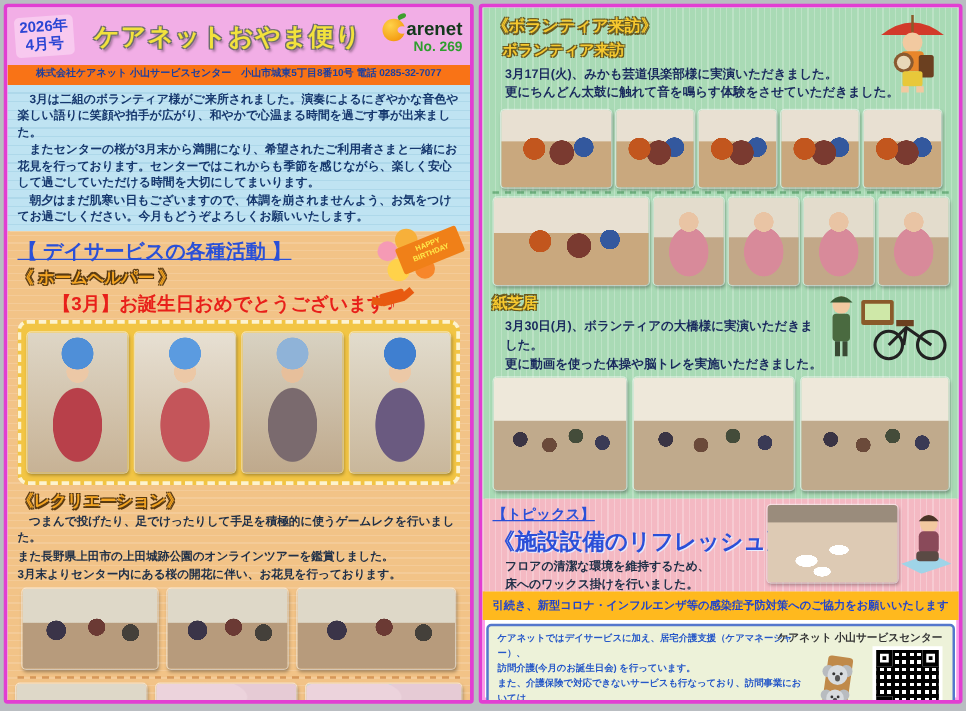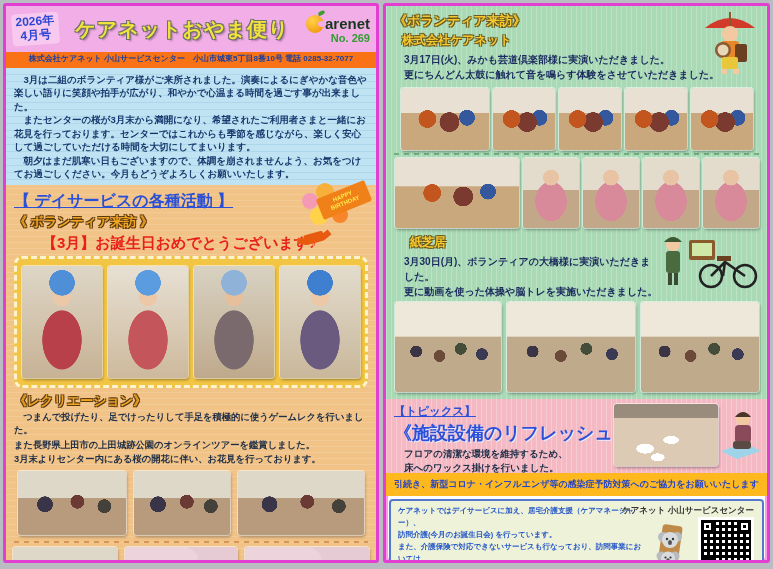--- a/index.html
+++ b/index.html
@@ -142,21 +142,21 @@
   <div class="lp-company">株式会社ケアネット 小山サービスセンター　小山市城東5丁目8番10号 電話 0285-32-7077</div>
 
   <div class="lp-intro">
     <p>　3月は二組のボランティア様がご来所されました。演奏によるにぎやかな音色や楽しい語りに笑顔や拍手が広がり、和やかで心温まる時間を過ごす事が出来ました。</p>
     <p>　またセンターの桜が3月末から満開になり、希望されたご利用者さまと一緒にお花見を行っております。センターではこれからも季節を感じながら、楽しく安心して過ごしていただける時間を大切にしてまいります。</p>
     <p>　朝夕はまだ肌寒い日もございますので、体調を崩されませんよう、お気をつけてお過ごしください。今月もどうぞよろしくお願いいたします。</p>
   </div>
 
   <div class="lp-main">
     <div class="h-blue-ul">【 デイサービスの各種活動 】</div>
-    <div class="h-orange">《 ボランティア来訪 》</div>
+    <div class="h-orange">《 ホームヘルパー 》</div>
 
     <div class="bday-illus">
       <span class="flower" style="left:6px;top:16px;width:16px;height:16px;background:#f59ab5;"></span>
       <span class="flower" style="left:20px;top:6px;width:18px;height:18px;background:#f7b03a;"></span>
       <span class="flower" style="left:40px;top:12px;width:16px;height:16px;background:#f59ab5;"></span>
       <span class="flower" style="left:14px;top:30px;width:18px;height:18px;background:#ffd24a;"></span>
       <span class="flower" style="left:36px;top:30px;width:16px;height:16px;background:#f7862a;"></span>
       <div class="bday-banner">HAPPY BIRTHDAY</div>
       <div class="bday-ribbon"></div>
     </div>
@@ -185,21 +185,21 @@
       <div class="ph ph-room" style="width:104px;height:60px;"></div>
       <div class="ph ph-sakura" style="width:112px;height:60px;"></div>
       <div class="ph ph-sakura" style="width:124px;height:60px;"></div>
     </div>
   </div>
 </div>
 
 <div class="page page-right">
   <div class="rp-green">
     <div class="h-gold">《ボランティア来訪》</div>
-    <div class="h-gold sub">株式会社ケアネット</div>
+    <div class="h-gold sub">ボランティア来訪</div>
 
     <svg class="chindon" width="58" height="66" viewBox="0 0 58 66">
       <path d="M4 18 Q29 -2 54 18 L29 14 Z" fill="#d23a2a"></path>
       <path d="M4 18 Q29 4 54 18" fill="#d23a2a"></path>
       <rect x="28" y="2" width="2" height="14" fill="#8a5a2a"></rect>
       <circle cx="29" cy="24" r="8" fill="#f2c9a0"></circle>
       <rect x="20" y="31" width="18" height="16" rx="3" fill="#e8862a"></rect>
       <circle cx="22" cy="40" r="8" fill="#8a5a30"></circle>
       <circle cx="22" cy="40" r="5.5" fill="#e8d8b8"></circle>
       <rect x="34" y="34" width="12" height="18" rx="2" fill="#6b4020"></rect>
@@ -222,21 +222,21 @@
     <div class="ph-row" style="gap:4px;margin:2px 0 4px;">
       <div class="ph ph-perf" style="width:124px;height:70px;"></div>
       <div class="ph ph-gift" style="width:56px;height:70px;"></div>
       <div class="ph ph-gift" style="width:56px;height:70px;"></div>
       <div class="ph ph-gift" style="width:56px;height:70px;"></div>
       <div class="ph ph-gift" style="width:56px;height:70px;"></div>
     </div>
 
     <div class="kami-wrap">
       <div class="kami-left">
-        <div class="h-gold sub" style="margin-left:16px;">紙芝居</div>
+        <div class="h-gold sub" style="margin-left:0;">紙芝居</div>
         <div class="rp-text">3月30日(月)、ボランティアの大橋様に実演いただきました。</div>
         <div class="rp-text">更に動画を使った体操や脳トレを実施いただきました。</div>
       </div>
       <svg width="100" height="58" viewBox="0 0 100 58">
         <circle cx="14" cy="12" r="7" fill="#f2c9a0"></circle>
         <path d="M5 10 Q14 0 23 10 Z" fill="#3a5a34"></path>
         <rect x="7" y="19" width="14" height="22" rx="3" fill="#4a6a40"></rect>
         <rect x="9" y="41" width="4" height="12" fill="#3a4a34"></rect>
         <rect x="15" y="41" width="4" height="12" fill="#3a4a34"></rect>
         <rect x="30" y="8" width="26" height="20" rx="2" fill="#8a5a2a"></rect>

